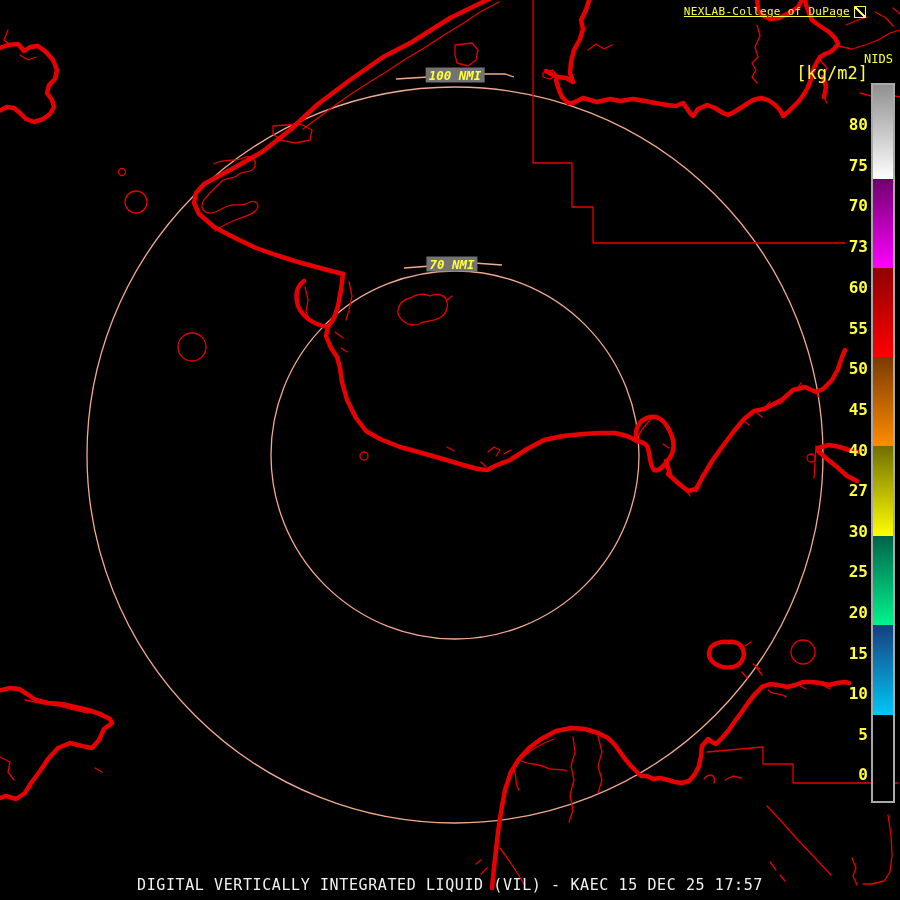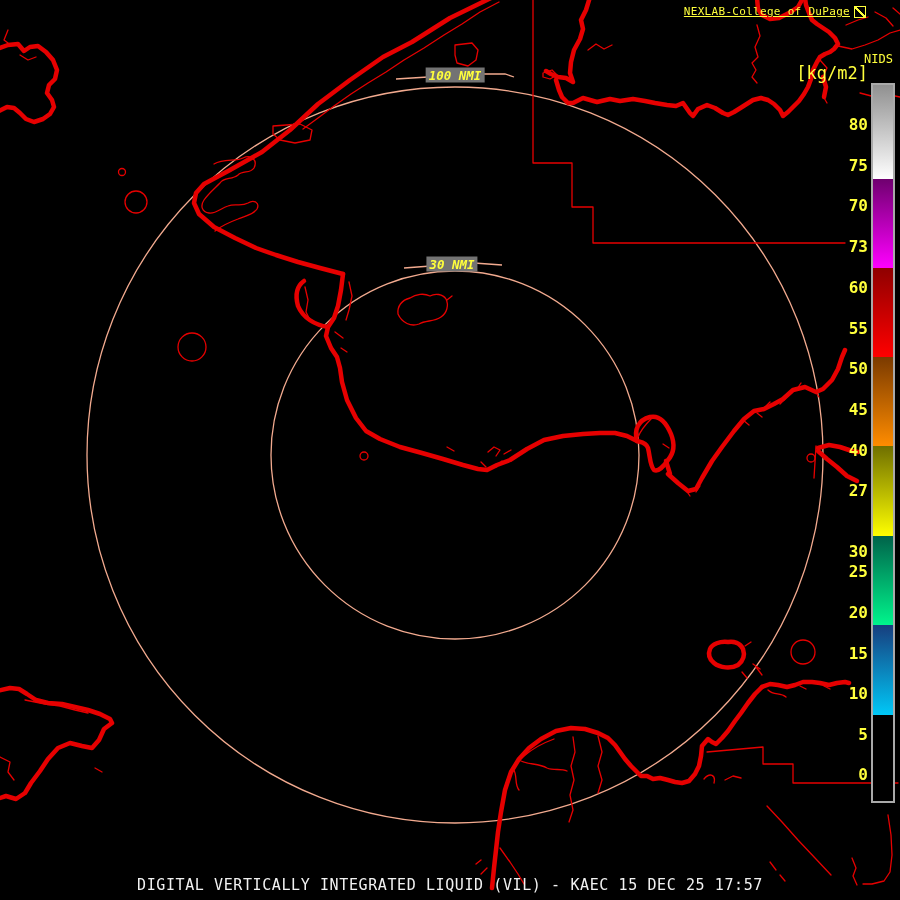--- a/index.html
+++ b/index.html
@@ -131,28 +131,28 @@
       <div class="cb-label" style="top: 117px;">80</div>
       <div class="cb-label" style="top: 158px;">75</div>
       <div class="cb-label" style="top: 198px;">70</div>
       <div class="cb-label" style="top: 239px;">73</div>
       <div class="cb-label" style="top: 280px;">60</div>
       <div class="cb-label" style="top: 321px;">55</div>
       <div class="cb-label" style="top: 361px;">50</div>
       <div class="cb-label" style="top: 402px;">45</div>
       <div class="cb-label" style="top: 443px;">40</div>
       <div class="cb-label" style="top: 483px;">27</div>
-      <div class="cb-label" style="top: 524px; margin-top: 20px;">30</div>
+      <div class="cb-label" style="top: 524px;">30</div>
       <div class="cb-label" style="top: 564px;">25</div>
       <div class="cb-label" style="top: 605px;">20</div>
       <div class="cb-label" style="top: 646px;">15</div>
       <div class="cb-label" style="top: 686px;">10</div>
       <div class="cb-label" style="top: 727px;">5</div>
       <div class="cb-label" style="top: 767px;">0</div>
     </div>
 
   <div id="ring-labels">
       <div class="ring-label" style="left: 455px; top: 75px;">100 NMI</div>
-      <div class="ring-label" style="left: 452px; top: 264px;">30 NMI</div>
+      <div class="ring-label" style="left: 452px; top: 264px;">70 NMI</div>
     </div>
 
   <div id="footer-caption">DIGITAL VERTICALLY INTEGRATED LIQUID (VIL) - KAEC 15 DEC 25 17:57</div>
 </div>
 
 </body></html>

